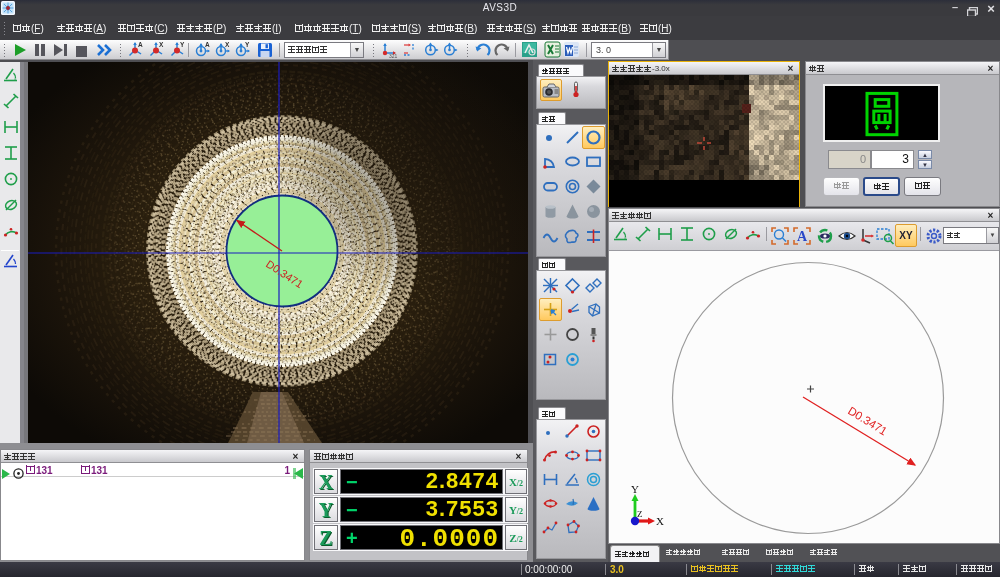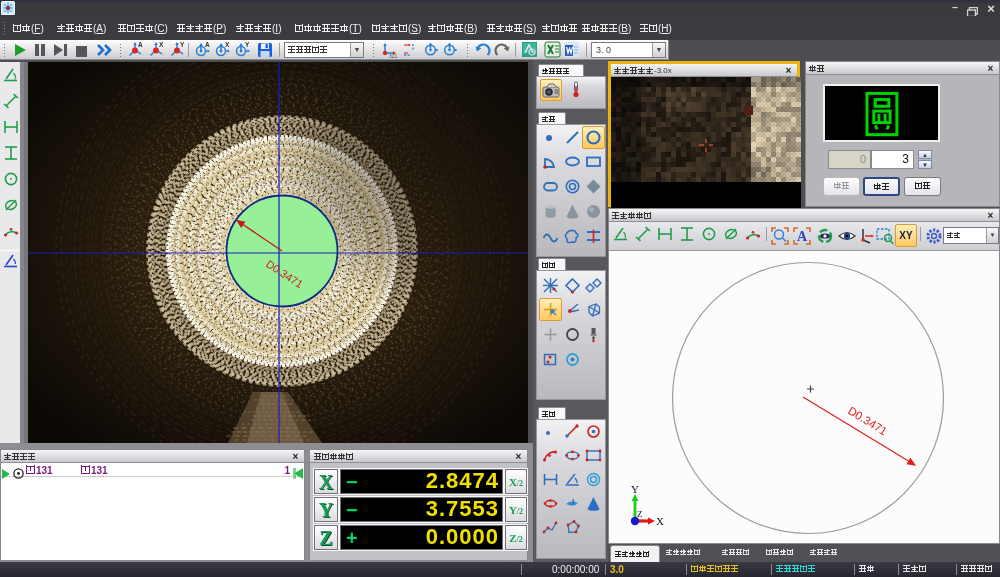--- a/index.html
+++ b/index.html
@@ -20,20 +20,21 @@
         <rect width="14" height="14" rx="1.5" fill="#f4f8ff"></rect>
         <rect x="1.5" y="1.5" width="11" height="11" fill="#bfe0f8"></rect>
         <g stroke="#5aa4e0" stroke-width="1">
           <line x1="7" y1="1.5" x2="7" y2="12.5"></line>
           <line x1="1.5" y1="7" x2="12.5" y2="7"></line>
           <line x1="3" y1="3" x2="11" y2="11"></line>
           <line x1="11" y1="3" x2="3" y2="11"></line>
         </g>
         <path d="M7 4.6 L9.4 7 L7 9.4 L4.6 7 z" fill="#a02030"></path>
       </svg></div>
+    <div class="abs" style="left:0;right:0;top:2px;text-align:center;color:#e8e8ee;font-size:10px;letter-spacing:0.5px">AVS3D</div>
     <div class="abs" style="left:948px;top:1px;color:#d4d4d8;font-size:11px;font-weight:bold;width:14px;text-align:center">–</div>
     <div class="abs" style="left:967px;top:3px"><svg width="11" height="10" viewBox="0 0 11 10">
         <rect x="2.5" y="0.5" width="8" height="6.5" fill="none" stroke="#d4d4d8" stroke-width="1.4"></rect>
         <rect x="0.5" y="3" width="8" height="6.5" fill="#3a3a3e" stroke="#d4d4d8" stroke-width="1.4"></rect>
       </svg></div>
     <div class="abs" style="left:984px;top:1px;color:#e0e0e4;font-size:13px;font-weight:bold;width:14px;text-align:center">×</div>
   </div>
 <div class="abs" style="left:0;top:16px;width:1000px;height:24px;background:#3c3c40">
     <div class="abs" style="left:3px;top:5px;width:3px;height:14px;background-image:radial-gradient(circle,#8a8a90 35%,transparent 40%);background-size:3px 3px"></div>
     <div class="abs" style="left:13px;top:8px;color:#f0f0f0;font-size:10px;white-space:nowrap;line-height:10px"><i class="q q1" style="width:8px;height:8px;margin-right:1px"></i><i class="q q4" style="width:8px;height:8px;margin-right:1px"></i>(<u>F</u>)</div>
@@ -666,21 +667,21 @@
         </svg></div>
       <div class="abs" style="left:27px;top:99px"><svg width="17" height="17" viewBox="0 0 17 17">
           <path d="M4 6 L10 2.5 L14.5 7 L12 13 L5 13.5 z" stroke="#2f6fbe" stroke-width="1.3" fill="none"></path>
           <circle cx="4" cy="6" r="1.4" fill="#cc2222"></circle>
           <circle cx="10" cy="2.5" r="1.4" fill="#cc2222"></circle>
           <circle cx="14.5" cy="7" r="1.4" fill="#cc2222"></circle>
           <circle cx="12" cy="13" r="1.4" fill="#cc2222"></circle>
         </svg></div>
     </div>
   </div>
-<div class="abs" style="left:608px;top:61px;width:192px;height:146px;border:3px solid #eab308;background:#000">
+<div class="abs" style="left:608px;top:61px;width:192px;height:146px;border:1px solid #eab308;background:#000">
     <div class="ttl">
       <span style="position:absolute;left:3px;top:3px;color:#333"><i class="q q3" style="width:7px;height:7px;margin-right:1px"></i><i class="q q3" style="width:7px;height:7px;margin-right:1px"></i><i class="q q2" style="width:7px;height:7px;margin-right:1px"></i><i class="q q3" style="width:7px;height:7px;margin-right:1px"></i><i class="q q3" style="width:7px;height:7px;margin-right:1px"></i><span style="font-size:8px;line-height:7px;display:inline-block;vertical-align:top">-3.0x</span></span>
       <span class="x" style="right:3px">×</span>
     </div>
     <div class="abs" style="left:0;top:13px"><svg width="190" height="132" viewBox="0 0 190 132">
         <defs>
           <pattern id="chk" width="4" height="4" patternUnits="userSpaceOnUse">
             <rect width="2" height="2" fill="#000" opacity="0.10"></rect>
             <rect x="2" y="2" width="2" height="2" fill="#000" opacity="0.10"></rect>
           </pattern>
@@ -1679,27 +1680,27 @@
     <div class="abs" style="left:195px;top:19px;width:22px;height:25px;background:linear-gradient(#ffffff,#dcdce0);border:1px solid #707076;outline:1px solid #f8f8fa;color:#1a9a5a;font-family:'Liberation Serif',serif;font-weight:bold;font-size:11px;text-align:center;line-height:24px">X<span style="font-size:8px">/2</span></div>
     <div class="abs" style="left:4px;top:47px;width:24px;height:25px;background:linear-gradient(#ffffff,#dcdce0);border:1px solid #707076;outline:1px solid #f8f8fa;color:#1a9a5a;font-family:'Liberation Serif',serif;font-weight:bold;font-size:20px;text-align:center;line-height:24px;text-shadow:1px 1px 0 #0a5a2a">Y</div>
     <div class="abs" style="left:30px;top:47px;width:163px;height:25px;background:#000;border:1px solid #707076;outline:1px solid #f8f8fa">
       <span style="position:absolute;left:5px;top:1px;color:#00d46a;font-size:20px;font-weight:bold">−</span>
       <span style="position:absolute;right:3px;top:-2px;color:#f0e000;font-size:22px;letter-spacing:1px;font-weight:bold;font-family:'Liberation Sans',sans-serif">3.7553</span>
     </div>
     <div class="abs" style="left:195px;top:47px;width:22px;height:25px;background:linear-gradient(#ffffff,#dcdce0);border:1px solid #707076;outline:1px solid #f8f8fa;color:#1a9a5a;font-family:'Liberation Serif',serif;font-weight:bold;font-size:11px;text-align:center;line-height:24px">Y<span style="font-size:8px">/2</span></div>
     <div class="abs" style="left:4px;top:75px;width:24px;height:25px;background:linear-gradient(#ffffff,#dcdce0);border:1px solid #707076;outline:1px solid #f8f8fa;color:#1a9a5a;font-family:'Liberation Serif',serif;font-weight:bold;font-size:20px;text-align:center;line-height:24px;text-shadow:1px 1px 0 #0a5a2a">Z</div>
     <div class="abs" style="left:30px;top:75px;width:163px;height:25px;background:#000;border:1px solid #707076;outline:1px solid #f8f8fa">
       <span style="position:absolute;left:5px;top:1px;color:#00d46a;font-size:20px;font-weight:bold">+</span>
-      <span style="position:absolute;right:3px;top:-2px;color:#f0e000;font-size:22px;letter-spacing:1px;font-weight:bold;font-family:Liberation Sans, sans-serif">0.0000</span>
+      <span style="position:absolute;right:3px;top:-2px;color:#f0e000;font-size:26px;letter-spacing:1px;font-weight:bold;font-family:Liberation Mono, monospace">0.0000</span>
     </div>
     <div class="abs" style="left:195px;top:75px;width:22px;height:25px;background:linear-gradient(#ffffff,#dcdce0);border:1px solid #707076;outline:1px solid #f8f8fa;color:#1a9a5a;font-family:'Liberation Serif',serif;font-weight:bold;font-size:11px;text-align:center;line-height:24px">Z<span style="font-size:8px">/2</span></div>
   </div>
 <div class="abs" style="left:0;top:562px;width:1000px;height:15px;background:linear-gradient(#3a3a44,#26262e);color:#e8e8e8;font-size:10px">
     <div class="abs" style="left:521px;top:2px;width:1px;height:11px;background:#8a8a90"></div>
-    <div class="abs" style="left:552px;top:2px;color:#f0f0f0">0:00:00:00</div>
+    <div class="abs" style="left:525px;top:2px;color:#f0f0f0">0:00:00:00</div>
     <div class="abs" style="left:605px;top:2px;width:1px;height:11px;background:#8a8a90"></div>
     <div class="abs" style="left:610px;top:2px;color:#e8c020;font-weight:bold">3.0</div>
     <div class="abs" style="left:686px;top:2px;width:1px;height:11px;background:#8a8a90"></div>
     <div class="abs" style="left:691px;top:3px;color:#e8c020"><i class="q q1" style="width:7px;height:7px;margin-right:1px"></i><i class="q q4" style="width:7px;height:7px;margin-right:1px"></i><i class="q q0" style="width:7px;height:7px;margin-right:1px"></i><i class="q q1" style="width:7px;height:7px;margin-right:1px"></i><i class="q q2" style="width:7px;height:7px;margin-right:1px"></i><i class="q q0" style="width:7px;height:7px;margin-right:1px"></i></div>
     <div class="abs" style="left:771px;top:2px;width:1px;height:11px;background:#8a8a90"></div>
     <div class="abs" style="left:776px;top:3px;color:#30d8d8"><i class="q q0" style="width:7px;height:7px;margin-right:1px"></i><i class="q q2" style="width:7px;height:7px;margin-right:1px"></i><i class="q q2" style="width:7px;height:7px;margin-right:1px"></i><i class="q q1" style="width:7px;height:7px;margin-right:1px"></i><i class="q q0" style="width:7px;height:7px;margin-right:1px"></i></div>
     <div class="abs" style="left:854px;top:2px;width:1px;height:11px;background:#8a8a90"></div>
     <div class="abs" style="left:859px;top:3px;color:#e8e8e8"><i class="q q2" style="width:7px;height:7px;margin-right:1px"></i><i class="q q4" style="width:7px;height:7px;margin-right:1px"></i></div>
     <div class="abs" style="left:898px;top:2px;width:1px;height:11px;background:#8a8a90"></div>
     <div class="abs" style="left:903px;top:3px;color:#e8e8e8"><i class="q q0" style="width:7px;height:7px;margin-right:1px"></i><i class="q q3" style="width:7px;height:7px;margin-right:1px"></i><i class="q q1" style="width:7px;height:7px;margin-right:1px"></i></div>

